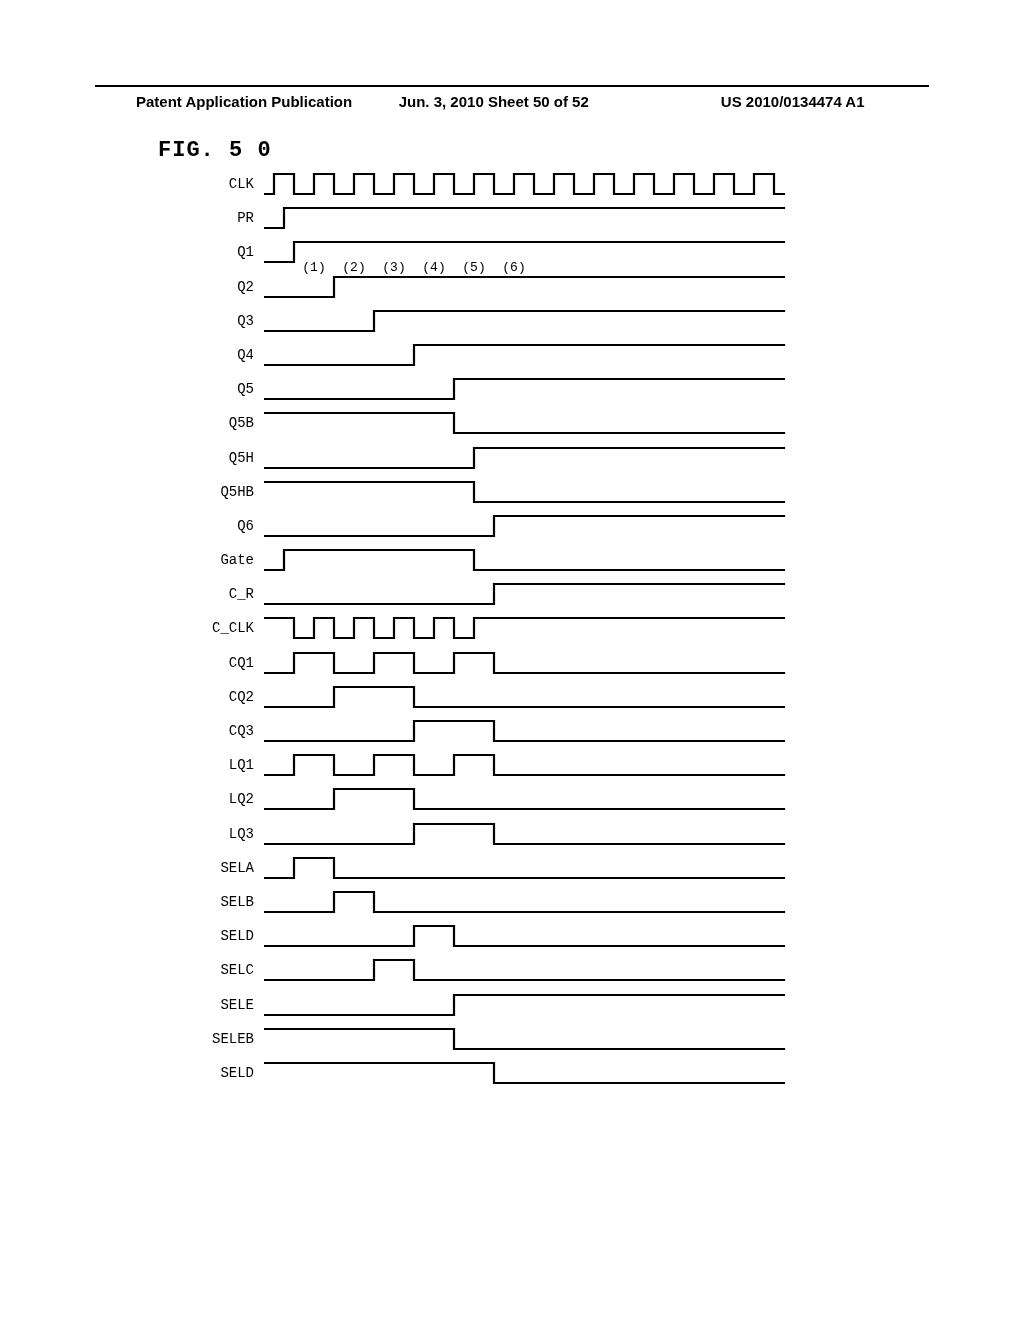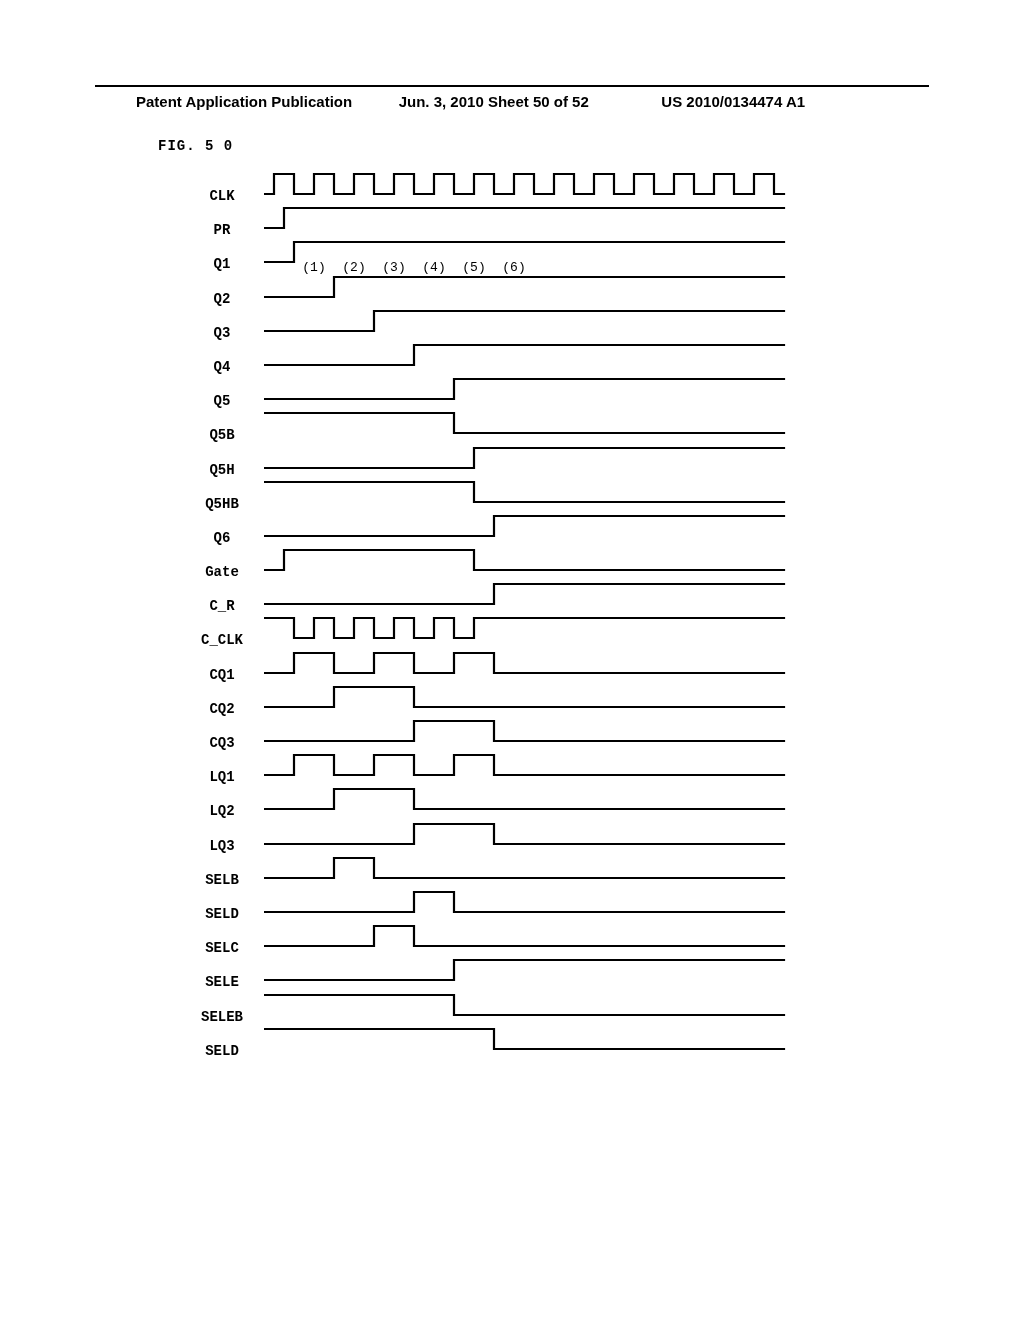--- a/index.html
+++ b/index.html
@@ -24,52 +24,51 @@
   }
   .header-row {
     display: flex;
     justify-content: space-between;
     padding: 0 100px;
     font-weight: bold;
     margin-left: 36px;
   }
   .header-left { flex: 1; text-align: left; }
   .header-mid  { flex: 1; text-align: left; }
-  .header-right{ flex: 1; text-align: left; }
+  .header-right{ flex: 1; text-align: center; }
 
   .fig-label {
     position: absolute;
     top: 138px;
     left: 158px;
-    font-size: 14px;
+    font-size: 22px;
     font-weight: bold;
     letter-spacing: 1px;
     font-family: "Courier New", monospace;
   }
 
   .chart {
     position: absolute;
     top: 166px;
     left: 190px;
     width: 630px;
   }
   .row {
     position: relative;
     height: 34.2px;
   }
   .row .lbl {
     position: absolute;
     left: 0;
     top: 10px;
     width: 64px;
-    text-align: center;
+    text-align: right;
     font-size: 14px;
     font-family: "Courier New", monospace;
-    font-weight: bold;
-    margin-top: 12px;
+    font-weight: normal;
   }
   .row svg {
     position: absolute;
     left: 74px;
     top: 0;
     width: 530px;
     height: 34px;
   }
   .row svg polyline, .row svg line {
     fill: none;
@@ -223,20 +222,26 @@
         <polyline points="0,28 70,28 70,8 150,8 150,28 520,28"></polyline>
       </svg>
     </div>
     <div class="row">
       <div class="lbl">LQ3</div>
       <svg viewBox="0 0 530 34" preserveAspectRatio="none">
         <polyline points="0,28 150,28 150,8 230,8 230,28 520,28"></polyline>
       </svg>
     </div>
     <div class="row">
+      <div class="lbl">SELA</div>
+      <svg viewBox="0 0 530 34" preserveAspectRatio="none">
+        <polyline points="0,28 30,28 30,8 70,8 70,28 520,28"></polyline>
+      </svg>
+    </div>
+    <div class="row">
       <div class="lbl">SELB</div>
       <svg viewBox="0 0 530 34" preserveAspectRatio="none">
         <polyline points="0,28 70,28 70,8 110,8 110,28 520,28"></polyline>
       </svg>
     </div>
     <div class="row">
       <div class="lbl">SELD</div>
       <svg viewBox="0 0 530 34" preserveAspectRatio="none">
         <polyline points="0,28 150,28 150,8 190,8 190,28 520,28"></polyline>
       </svg>

